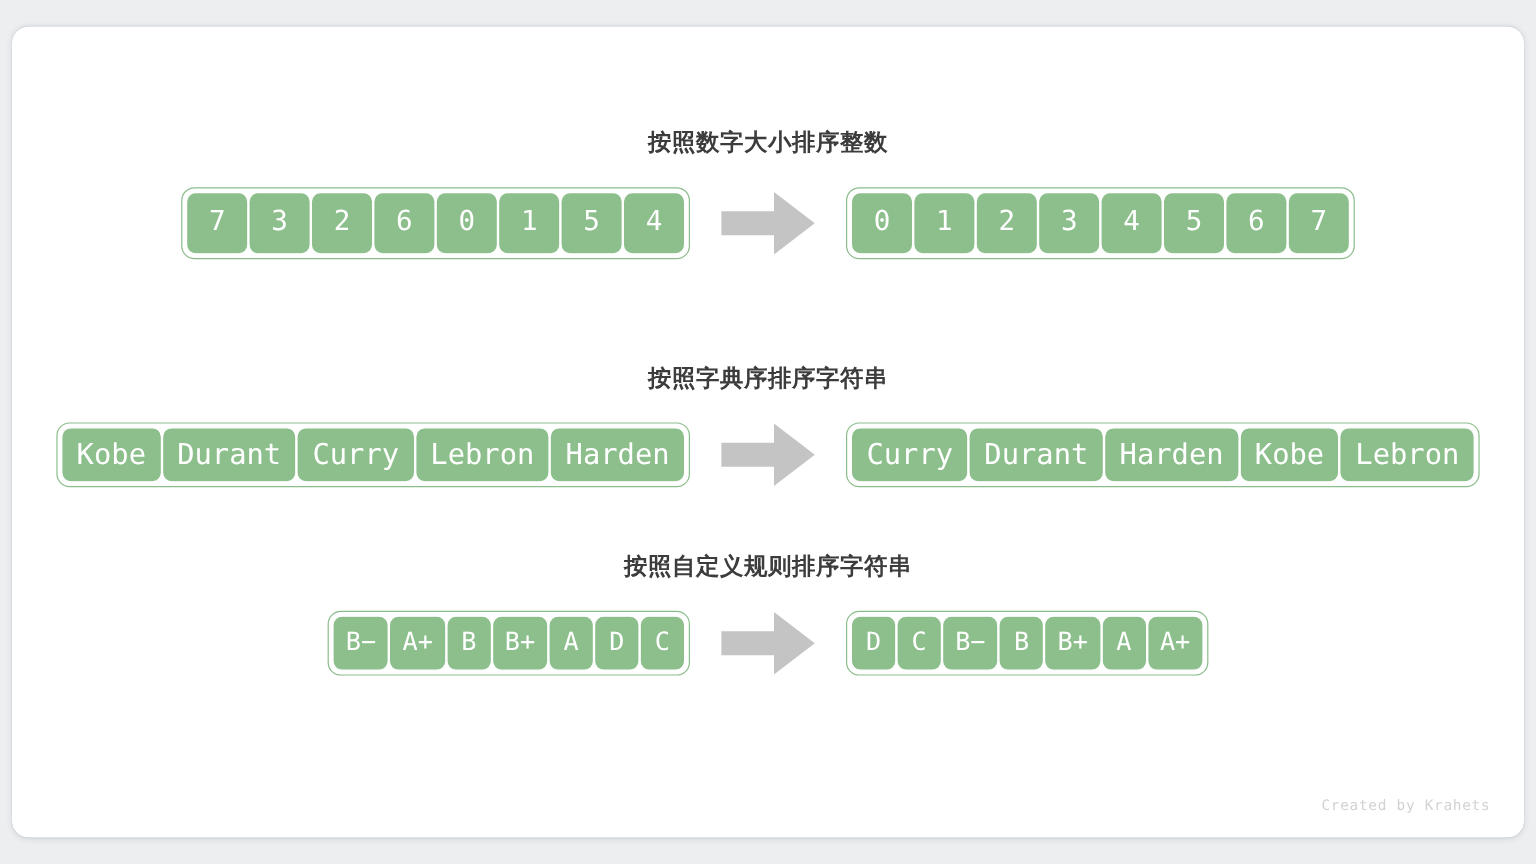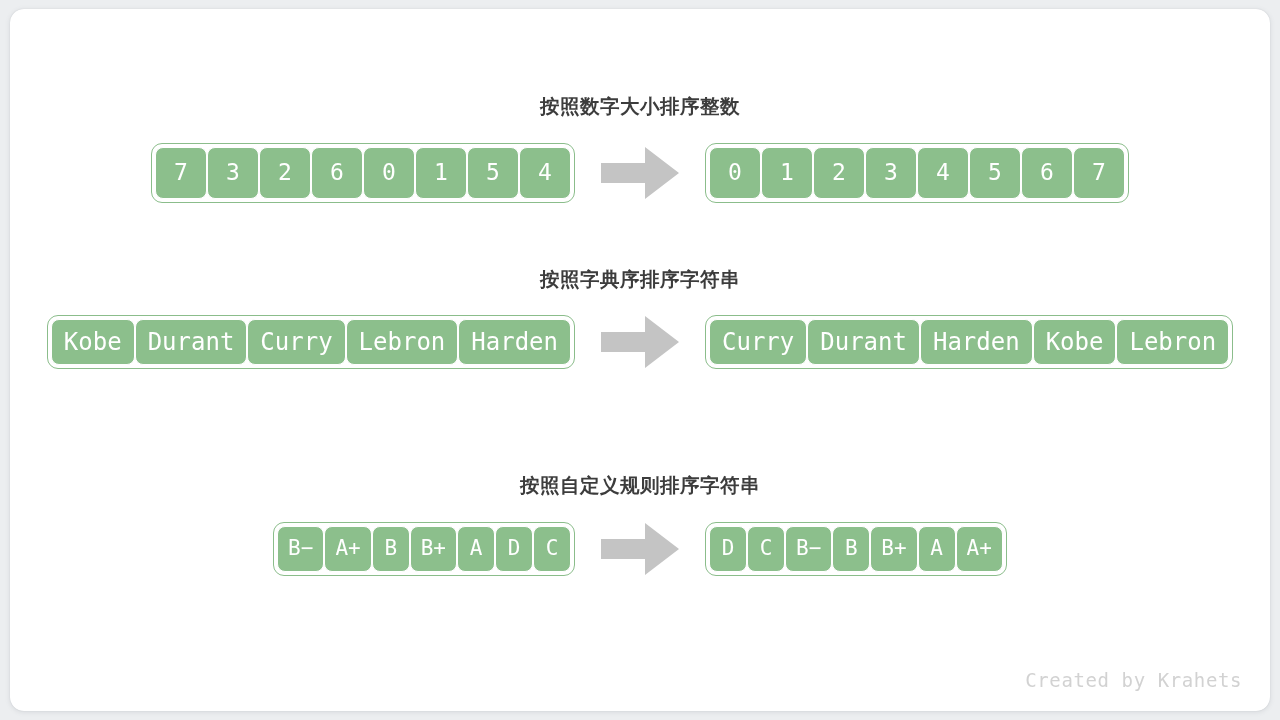--- a/index.html
+++ b/index.html
@@ -13,21 +13,21 @@
     font-family: "Liberation Sans", "DejaVu Sans", sans-serif;
     overflow: hidden;
   }
 
   .page-canvas {
     position: relative;
     width: 1280px;
     height: 720px;
     background: #eceef0;
     box-sizing: border-box;
-    padding: 9px 10px;
+    padding: 22px 10px;
   }
 
   .card {
     position: relative;
     width: 100%;
     height: 100%;
     background: #ffffff;
     border-radius: 14px;
     box-shadow: 0 1px 5px rgba(110, 118, 128, 0.18),
                 0 0 1px rgba(110, 118, 128, 0.30);
@@ -39,22 +39,22 @@
     position: absolute;
     left: 0;
     top: 0;
     width: 100%;
   }
 
   .section {
     width: 100%;
   }
   .section.s1 { margin-top: 88px; }
-  .section.s2 { margin-top: 67px; }
-  .section.s3 { margin-top: 107px; }
+  .section.s2 { margin-top: 91px; }
+  .section.s3 { margin-top: 57px; }
 
   .section-title {
     text-align: center;
     font-size: 19.5px;
     font-weight: bold;
     color: #3c3c3c;
     letter-spacing: 0.5px;
     line-height: 1;
   }
 
@@ -120,21 +120,21 @@
   }
   .arrow {
     display: block;
   }
 
   .footer-credit {
     position: absolute;
     right: 28px;
     bottom: 20px;
     font-family: "DejaVu Sans Mono", "Liberation Mono", monospace;
-    font-size: 19px;
+    font-size: 12px;
     color: #d2d2d2;
     letter-spacing: 0.6px;
   }
 </style>
 </head>
 <body>
 
 <div class="page-canvas">
   <div class="card">
 

